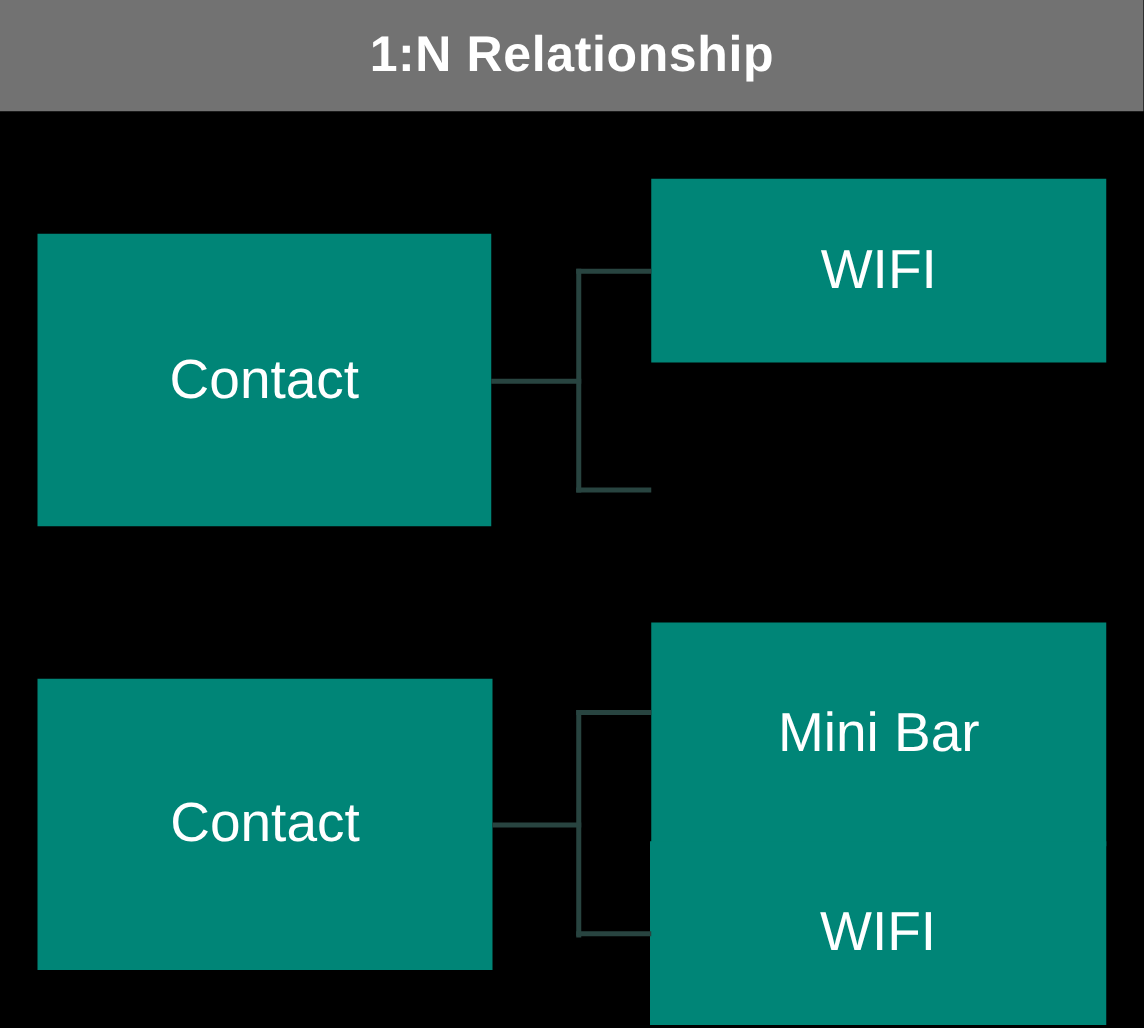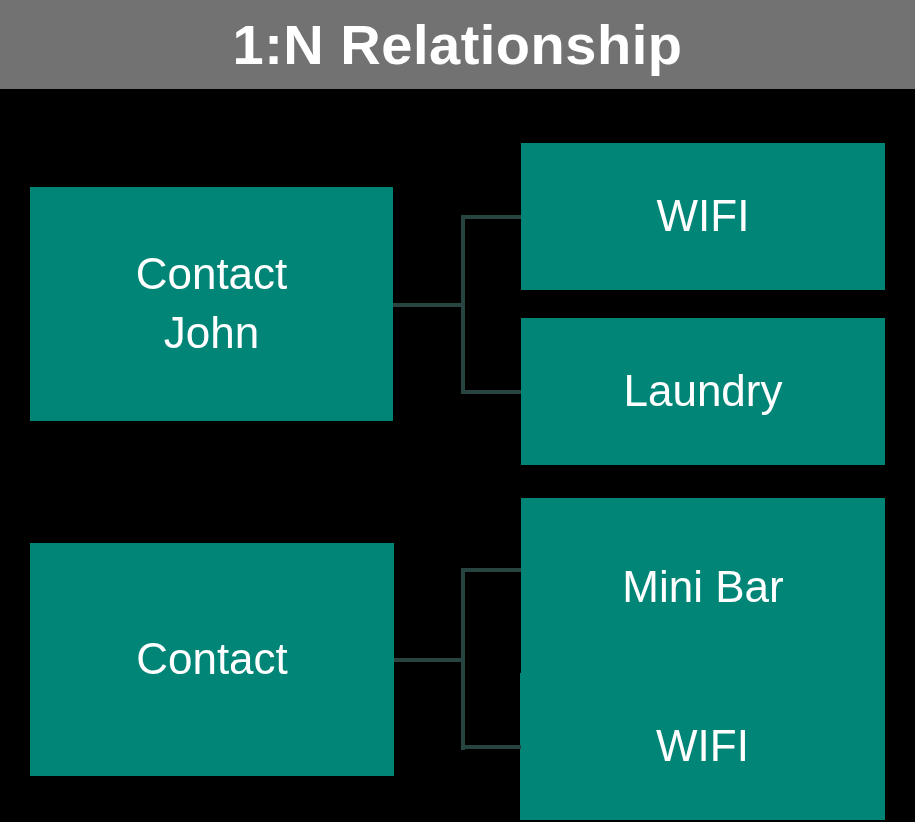--- a/index.html
+++ b/index.html
@@ -16,21 +16,21 @@
     background:var(--page-bg);
     font-family:"Liberation Sans", sans-serif;
   }
   .titlebar{
     position:absolute;left:0;top:0;width:915px;height:89px;
     background:var(--header-bg);
     display:flex;align-items:center;justify-content:center;
   }
   .titlebar h1{
     margin:0;color:var(--title-text);
-    font-size:56px;font-weight:700;letter-spacing:0.5px;
+    font-size:40px;font-weight:700;letter-spacing:0.5px;
   }
   .node{
     position:absolute;background:var(--node-fill);color:var(--node-text);
     display:flex;flex-direction:column;align-items:center;justify-content:center;
     text-align:center;font-size:44px;font-weight:400;line-height:1.33;
   }
   .node span{display:block;text-align:center;}
   .connector{position:absolute;background:var(--connector);}
 
   
@@ -55,27 +55,23 @@
 <body>
 
 <div class="page">
 
   <header class="titlebar">
     <h1>1:N Relationship</h1>
   </header>
 
   <div class="node n-john">
     <span>Contact</span>
-    <span>John</span>
   </div>
   <div class="node n-wifi1">
     <span>WIFI</span>
-  </div>
-  <div class="node n-laundry">
-    <span>Laundry</span>
   </div>
   <div class="connector c-john-stem"></div>
   <div class="connector c-john-vert"></div>
   <div class="connector c-john-wifi"></div>
   <div class="connector c-john-laundry"></div>
 
   <div class="node n-mary">
     <span>Contact</span>
   </div>
   <div class="node n-minibar">

